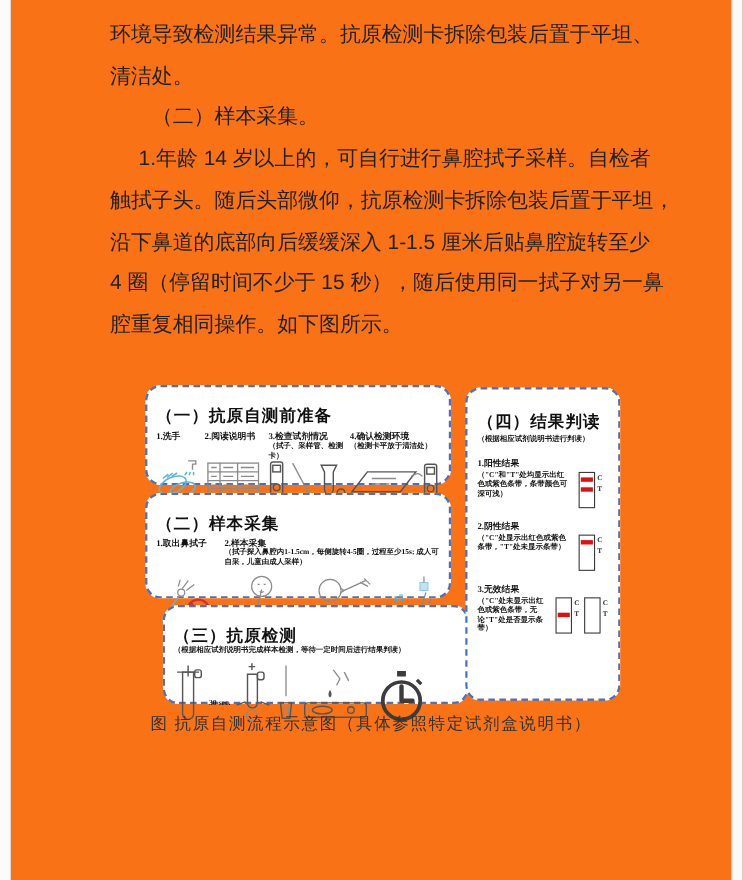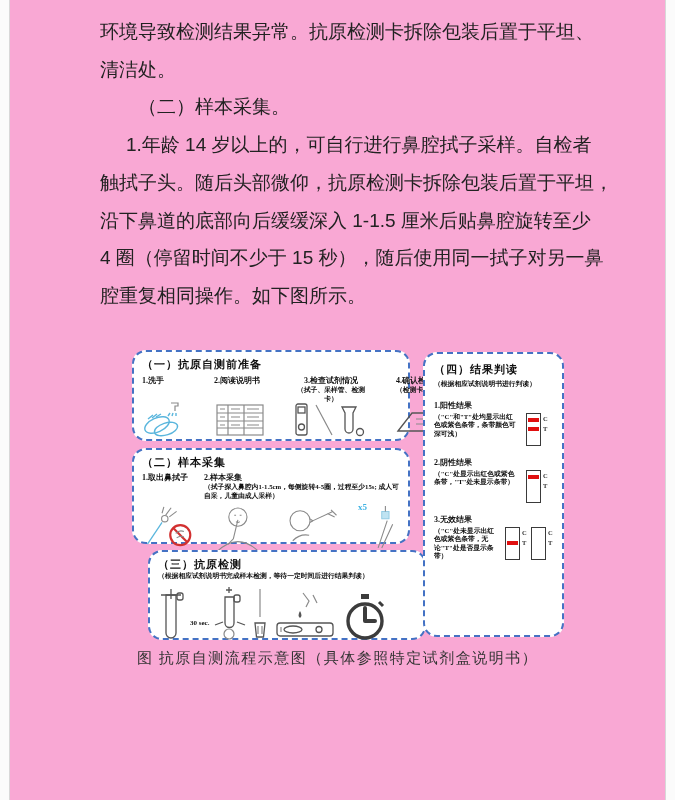--- a/index.html
+++ b/index.html
@@ -1,16 +1,16 @@
 <!DOCTYPE html>
 <html><head>
 <meta charset="utf-8">
 <style>
   html,body{margin:0;padding:0;background:#ffffff;}
-  .page{position:relative;width:675px;height:800px;background:#f9a8d4;overflow:hidden;
+  .page{position:relative;width:675px;height:800px;background:#f97316;overflow:hidden;
         font-family:"Liberation Sans",sans-serif;color:#202020;}
   .edge{position:absolute;top:0;bottom:0;width:9px;background:#fbfbfb;}
   .edge.left{left:0;border-right:1px solid #d8d8d8;}
   .edge.right{right:0;border-left:1px solid #d8d8d8;}
 
   
   .textblock{position:absolute;left:100px;white-space:nowrap;
              font-size:19px;line-height:37.7px;color:#222;}
   .tb1{top:13px;}
   .tb2{top:712px;}
@@ -19,31 +19,31 @@
 
   
   .figure{position:absolute;left:132px;top:350px;width:432px;height:292px;}
   .panel{position:absolute;box-sizing:border-box;background:#fff;
          border:2px dashed #4472c4;border-radius:14px;padding:5px 8px;
          font-family:"Liberation Serif",serif;font-weight:bold;color:#111;}
   .p1{left:0;top:0;width:278px;height:91px;}
   .p2{left:0;top:98px;width:278px;height:96px;}
   .p3{left:16px;top:200px;width:278px;height:90px;}
   .p4{left:291px;top:2px;width:141px;height:285px;padding:8px 9px;}
-  .ptitle{font-size:11px;letter-spacing:1px;}
+  .ptitle{font-size:15px;letter-spacing:1px;margin-top:12px;}
   .plabel{font-size:8px;}
   .pnote{font-size:6.8px;line-height:8.5px;}
-  .p1cols{display:flex;margin-top:3px;gap:28px;}
+  .p1cols{display:flex;margin-top:3px;}
   .p1col{display:flex;flex-direction:column;}
-  .c1{width:50px;}.c2{width:70px;}.c3{width:82px;text-align:center;}.c4{width:92px;}
+  .c1{width:50px;}.c2{width:70px;}.c3{width:82px;}.c4{width:92px;}
   .iconrow{display:flex;align-items:flex-end;margin-top:auto;}
   .p2labels{display:flex;margin-top:2px;justify-content:flex-end;}
   .p2l1{width:62px;}
   .p2l2{flex:1;}
-  .p2icons{display:flex;align-items:flex-start;margin-top:2px;}
+  .p2icons{display:flex;align-items:flex-end;margin-top:2px;}
   .p3icons{display:flex;align-items:flex-end;margin-top:4px;gap:4px;}
   .timer{font-size:7px;margin:0 0 14px 2px;}
   .x5{color:#3fb3e4;font-size:9px;font-weight:bold;margin:0 2px 22px 14px;}
 
   
   .res{margin-top:11px;}
   .resrow{display:flex;margin-top:2px;}
   .resdesc{width:84px;font-size:6.8px;line-height:8.5px;}
   .strips{display:flex;margin-left:4px;}
   .stripwrap{position:relative;width:22px;height:33px;margin-left:4px;}

